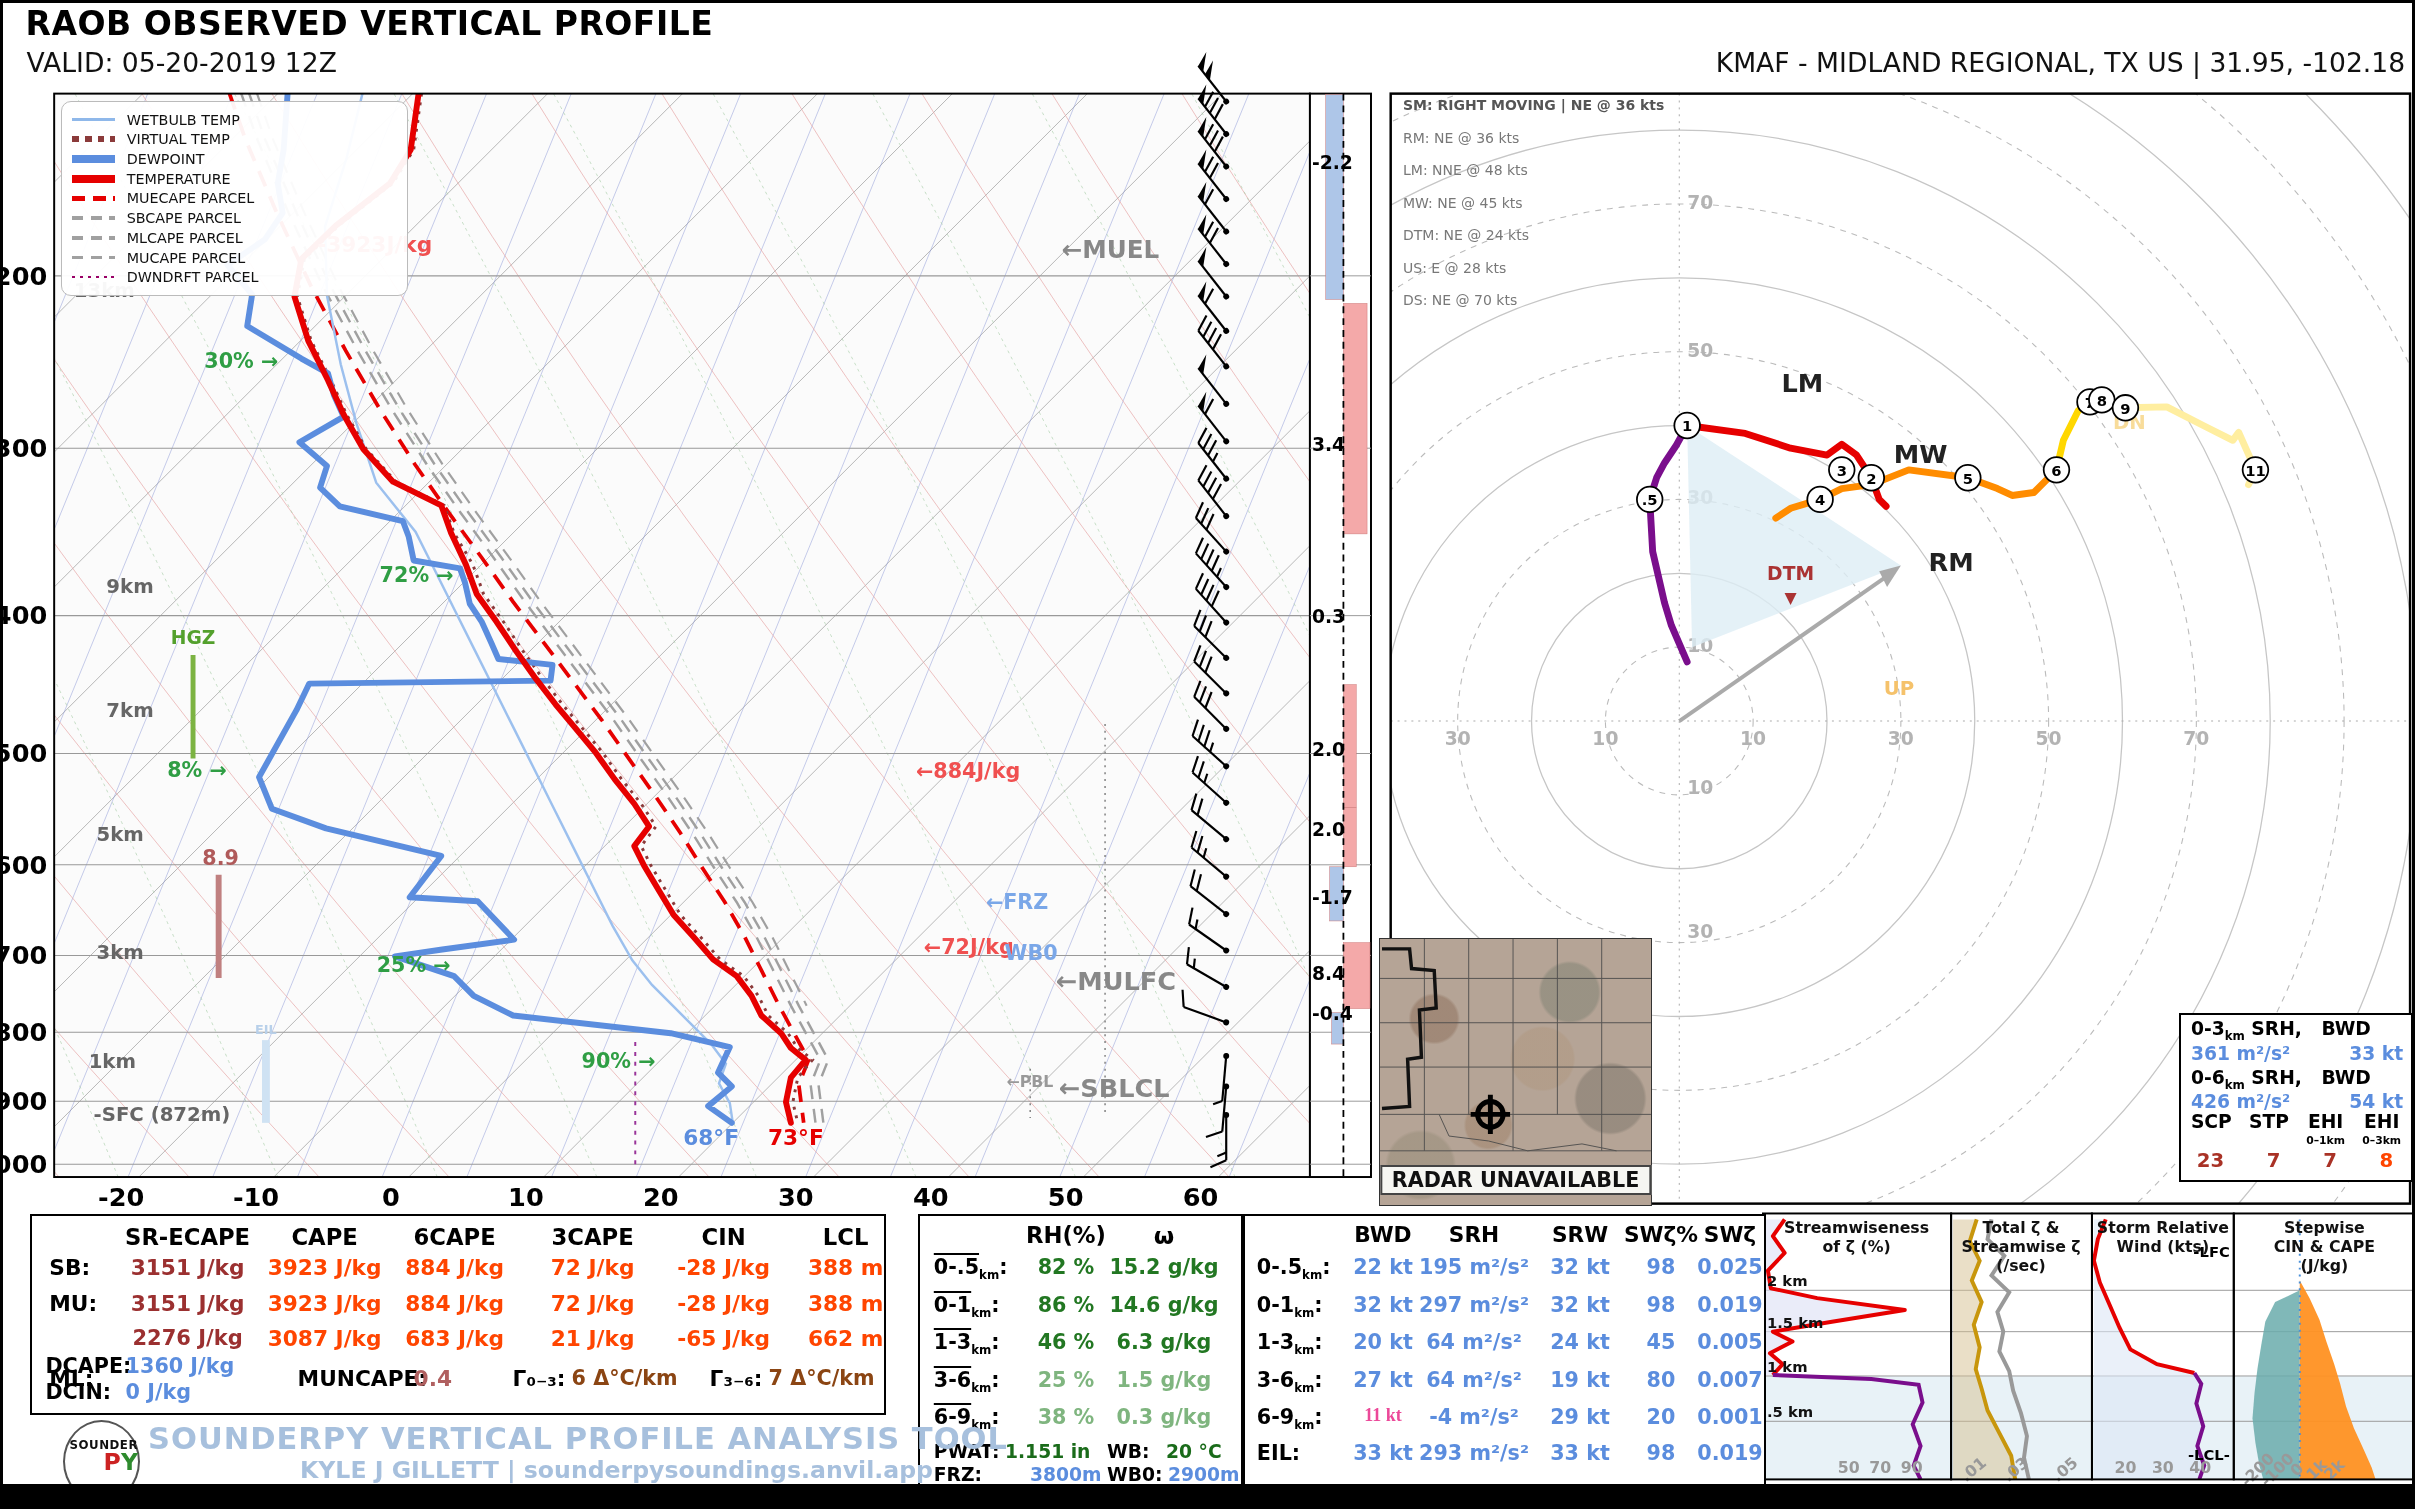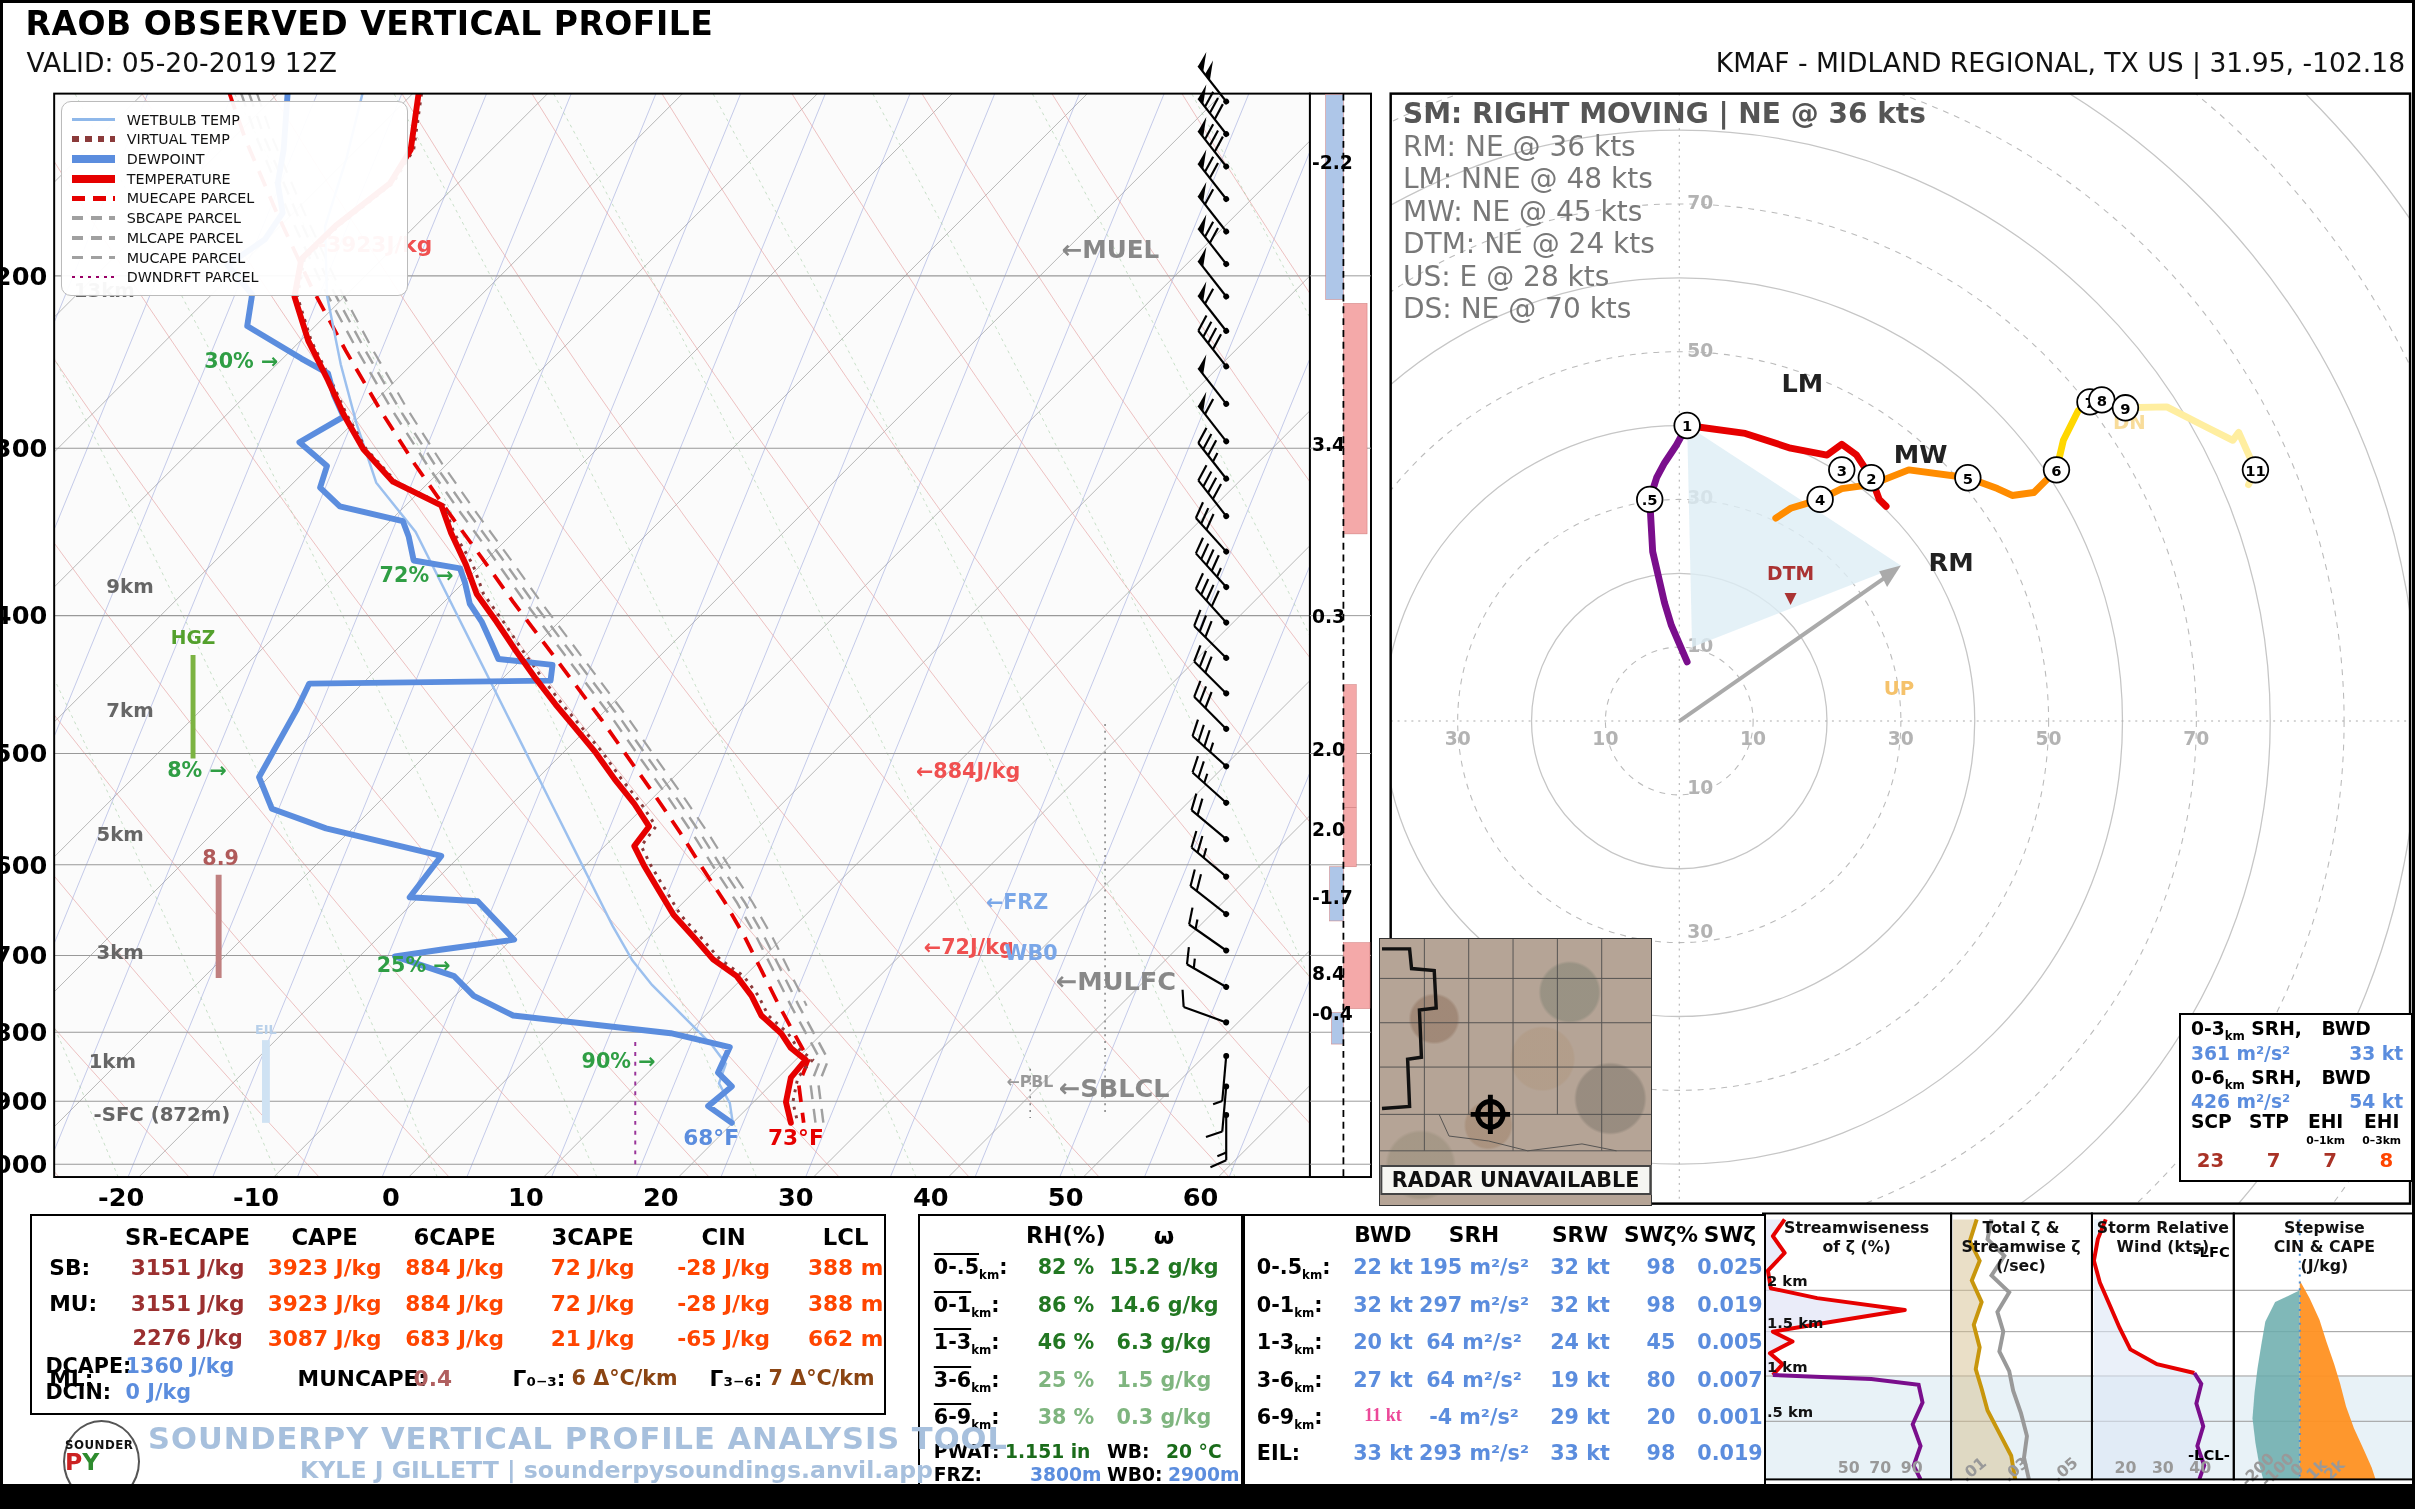--- a/index.html
+++ b/index.html
@@ -18,21 +18,21 @@
   .lg-label{font-size:14.3px;color:#111;}
   .sw-wetbulb{height:3px;background:#8fb8ea;}
   .sw-virtual{height:5.9px;background:repeating-linear-gradient(90deg,#8B3A3A 0 6.9px,transparent 6.9px 12.8px);}
   .sw-dewpoint{height:7.9px;background:#5b8dde;}
   .sw-temperature{height:7.9px;background:#e60000;}
   .sw-muecape{height:4.9px;background:repeating-linear-gradient(90deg,#e60000 0 12.8px,transparent 12.8px 20.7px);}
   .sw-sbcape,.sw-mlcape,.sw-mucape{height:3.4px;background:repeating-linear-gradient(90deg,#a0a0a0 0 10.8px,transparent 10.8px 18.7px);}
   .sw-dwndrft{height:2px;background:repeating-linear-gradient(90deg,#906 0 3px,transparent 3px 7.9px);}
   
   #hodo-info{left:1403px;top:97px;z-index:5;}
-  .hi-line{font-size:28px;color:#787878;height:32.5px;}
+  .hi-line{font-size:14px;color:#787878;height:32.5px;}
   .hi-line.first{font-weight:bold;color:#555;}
   
   #srh-box{left:2179px;top:1013px;width:230px;height:165px;background:#fff;border:2px solid #000;z-index:6;font-weight:bold;}
   .srh-head{font-size:18.7px;color:#000;padding:3px 7.9px 0 9.9px;}
   .srh-val{font-size:18.7px;color:#5b8dde;padding:0 7.9px 0 9.9px;display:flex;justify-content:space-between;}
   .srh-idx{display:flex;justify-content:space-between;padding:2px 9.9px 0 9.9px;font-size:18.7px;}
   .srh-idx .cell{text-align:center;line-height:15.8px;}
   .srh-sub{font-size:10.8px;font-weight:bold;}
   .srh-vals{display:flex;justify-content:space-between;padding:0 17.7px 0 15.8px;font-size:19.7px;}
   
@@ -50,21 +50,21 @@
   .panel{background:#fff;border:2px solid #000;z-index:4;}
   #thermo-panel{left:29.6px;top:1214px;width:852px;height:197px;}
   #moist-panel{left:918px;top:1214px;width:321px;height:269px;}
   #kine-panel{left:1243px;top:1214px;width:519px;height:269px;}
   .cellabs{position:absolute;white-space:nowrap;font-weight:bold;}
   .ov{text-decoration:overline;}
   sub.km{font-size:11.8px;font-weight:bold;}
   
   #footer-title{left:148px;top:1421px;font-size:30.5px;font-weight:bold;color:#a7c0dd;letter-spacing:1px;z-index:4;}
   #footer-sub{left:300px;top:1456px;font-size:23.6px;font-weight:bold;color:#a7c0dd;z-index:4;}
-  #logo{left:63px;top:1420px;width:73px;height:79px;border-radius:50%;border:2px solid #555;background:#fff;z-index:4;text-align:left;}
+  #logo{left:63px;top:1420px;width:73px;height:79px;border-radius:50%;border:2px solid #555;background:#fff;z-index:4;text-align:right;}
   #logo .lt{font-size:11.8px;font-weight:bold;color:#111;margin-top:15.8px;letter-spacing:0.5px;}
   #logo .lm{font-size:23.6px;font-weight:bold;line-height:21.7px;}
   #logo .lm .p{color:#cc2222;} #logo .lm .y{color:#2e8b2e;}
   #bottom-bar{left:0;top:1484px;width:2415px;height:25.6px;background:#000;z-index:8;}
 </style>
 </head>
 <body>
 
 <div class="abs" id="page-title">RAOB OBSERVED VERTICAL PROFILE</div>
 <div class="abs" id="valid-line">VALID: 05-20-2019 12Z</div>

